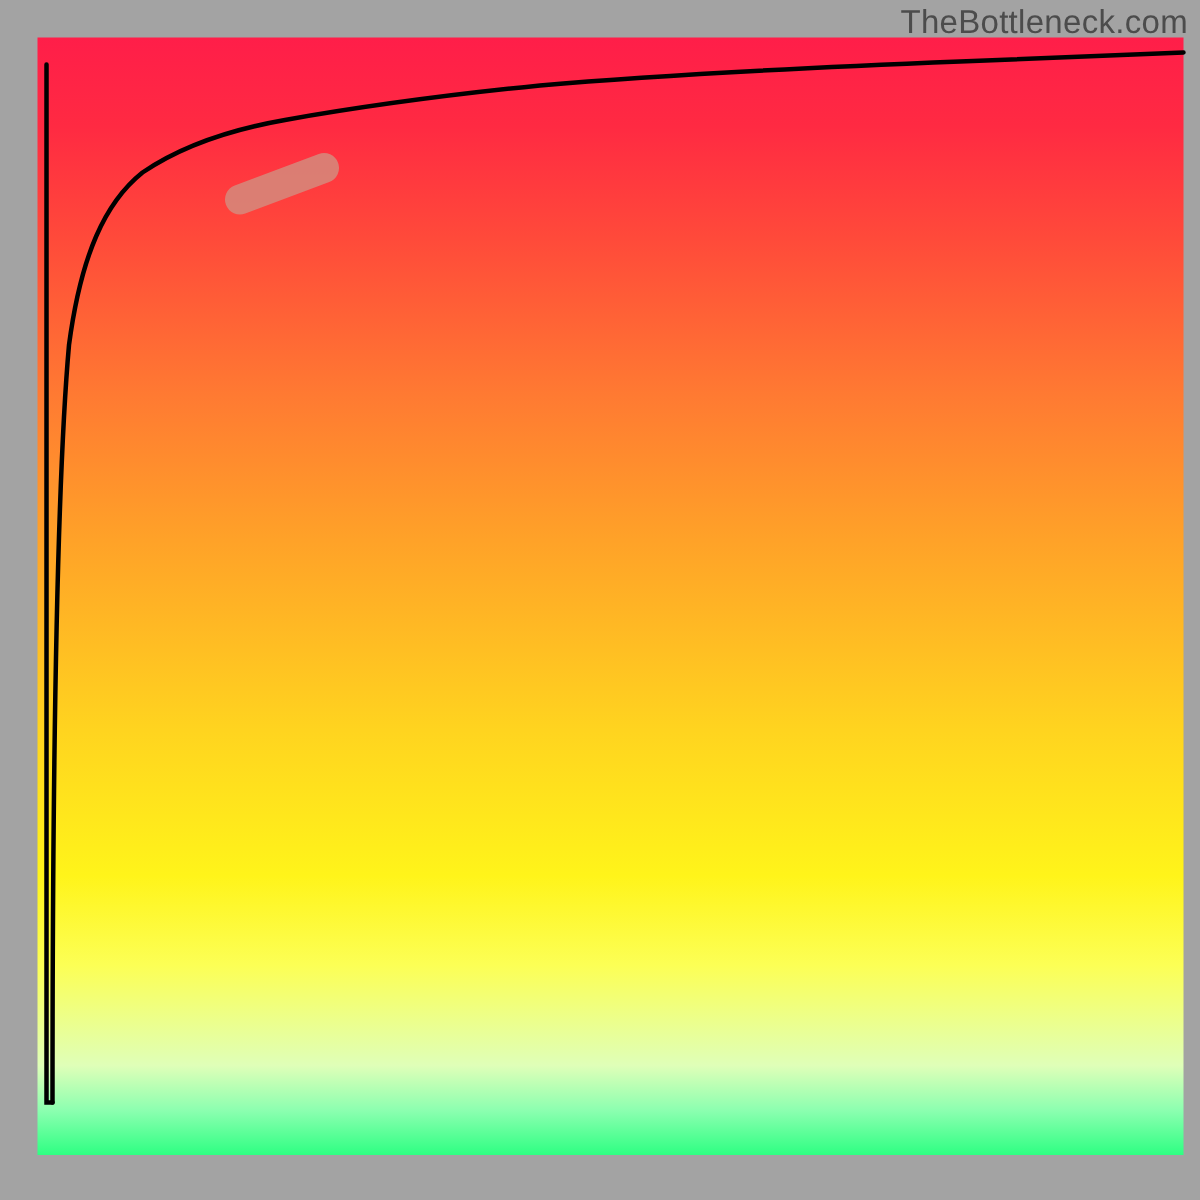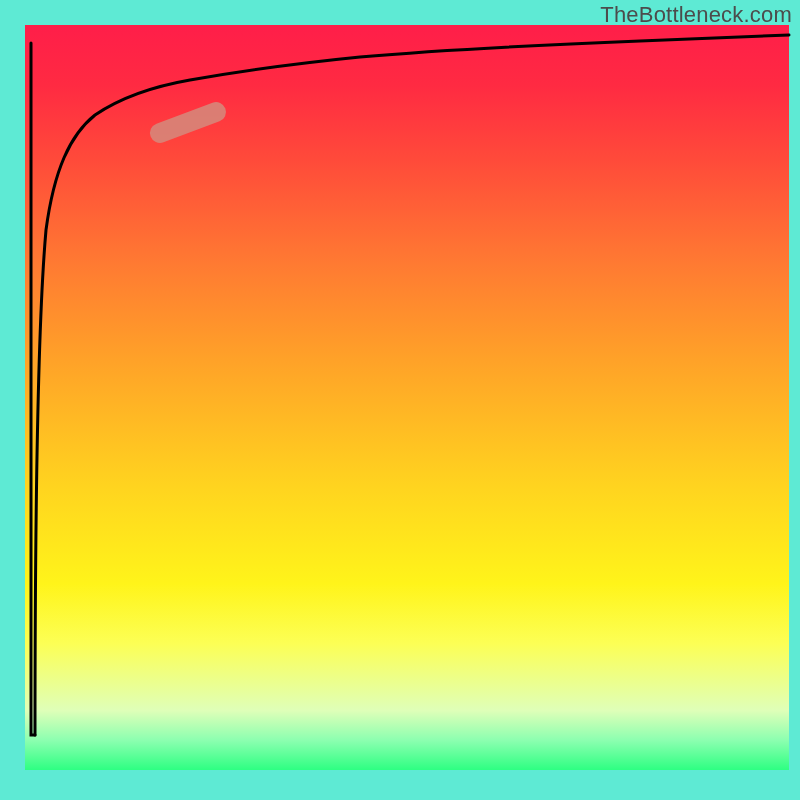--- a/index.html
+++ b/index.html
@@ -1,21 +1,21 @@
 <!DOCTYPE html>
 <html><head>
 <meta charset="utf-8">
 <style>
   * { margin: 0; padding: 0; box-sizing: border-box; }
   html, body { width: 800px; height: 800px; overflow: hidden; background: #fff; }
   .canvas {
     position: relative;
     width: 800px;
     height: 800px;
-    background: #5eead4;
+    background: #a3a3a3;
   }
   .plot-area {
     position: absolute;
     left: 25px;
     top: 25px;
     width: 764px;
     height: 745px;
     background: linear-gradient(to bottom,
       #ff1e49 0%,
       #ff2a42 8%,

